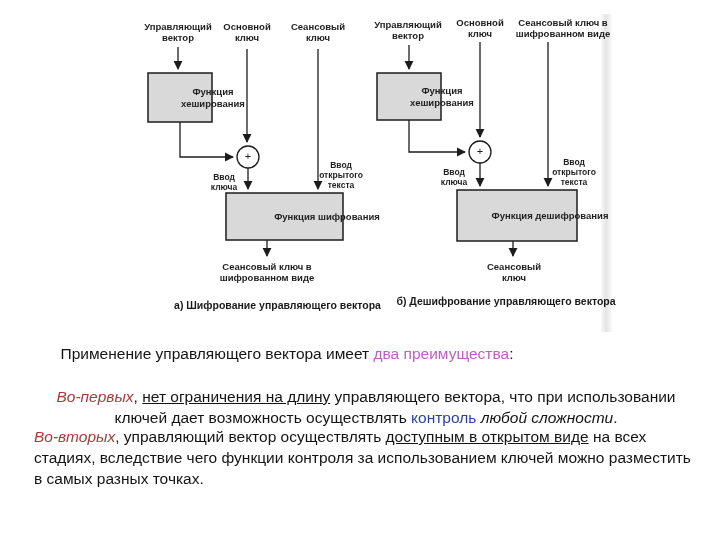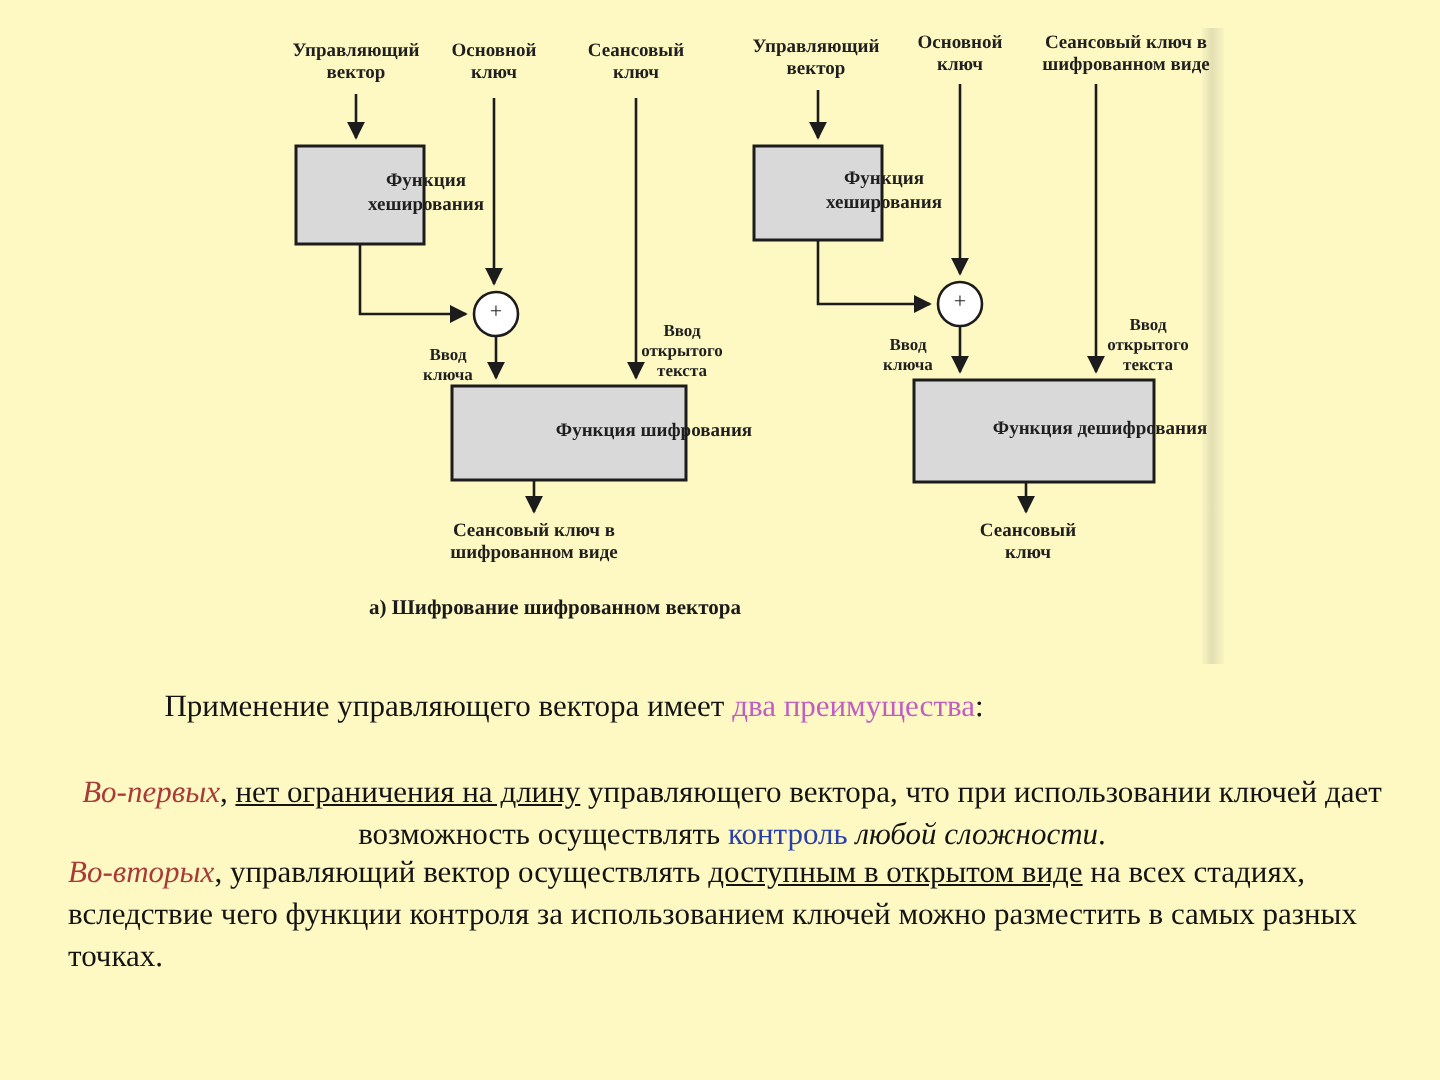--- a/index.html
+++ b/index.html
@@ -1,18 +1,18 @@
 <!DOCTYPE html>
 <html><head>
 <meta charset="utf-8">
 <style>
   html,body{margin:0;padding:0;background:#e8e8e8;}
   #stage{
-    position:relative;width:720px;height:540px;background:#fef9c3;
-    font-family:Liberation Serif, serif;overflow:hidden;
+    position:relative;width:720px;height:540px;background:#ffffff;
+    font-family:Liberation Sans, sans-serif;overflow:hidden;
   }
   
   #diagram-svg{position:absolute;left:0;top:0;width:720px;height:335px;}
   .ln{stroke:#1c1c1c;stroke-width:1.3;fill:none;}
   .bx{fill:#d9d9d9;stroke:#1c1c1c;stroke-width:1.5;}
   .xc{fill:#ffffff;stroke:#1c1c1c;stroke-width:1.3;}
   
   .dlabel{
     position:absolute;text-align:center;color:#1f1f1f;
     font-weight:bold;font-size:9.5px;line-height:1.18;
@@ -102,31 +102,32 @@
 
   <div class="dlabel lbl-a-uv">Управляющий вектор</div>
   <div class="dlabel lbl-a-ok">Основной ключ</div>
   <div class="dlabel lbl-a-sk">Сеансовый ключ</div>
   <div class="boxtext box-a-hash">Функция хеширования</div>
   <div class="xor xor-a">+</div>
   <div class="dlabel dsmall lbl-a-vvodkl">Ввод ключа</div>
   <div class="dlabel dsmall lbl-a-vvodot">Ввод открытого текста</div>
   <div class="boxtext box-a-ciph">Функция шифрования</div>
   <div class="dlabel lbl-a-out">Сеансовый ключ в шифрованном виде</div>
-  <div class="caption cap-a">а) Шифрование шифрованном вектора</div>
+  <div class="caption cap-a">а) Шифрование управляющего вектора</div>
 
   <div class="dlabel lbl-b-uv">Управляющий вектор</div>
   <div class="dlabel lbl-b-ok">Основной ключ</div>
   <div class="dlabel lbl-b-sk">Сеансовый ключ в шифрованном виде</div>
   <div class="boxtext box-b-hash">Функция хеширования</div>
   <div class="xor xor-b">+</div>
   <div class="dlabel dsmall lbl-b-vvodkl">Ввод ключа</div>
   <div class="dlabel dsmall lbl-b-vvodot">Ввод открытого текста</div>
   <div class="boxtext box-b-deciph">Функция дешифрования</div>
   <div class="dlabel lbl-b-out">Сеансовый ключ</div>
+  <div class="caption cap-b">б) Дешифрование управляющего вектора</div>
 
   <div class="bodytext intro-line">
     <span>Применение управляющего вектора имеет </span><span class="magenta">два преимущества</span><span>:</span>
   </div>
 
   <div class="bodytext para-first">
     <span class="red-lead">Во-первых</span><span>, </span><span class="und">нет ограничения на длину</span><span> управляющего вектора, что при использовании ключей дает возможность осуществлять </span><span class="blue-term">контроль</span><span class="it"> любой сложности</span><span>.</span>
   </div>
 
   <div class="bodytext para-second">

